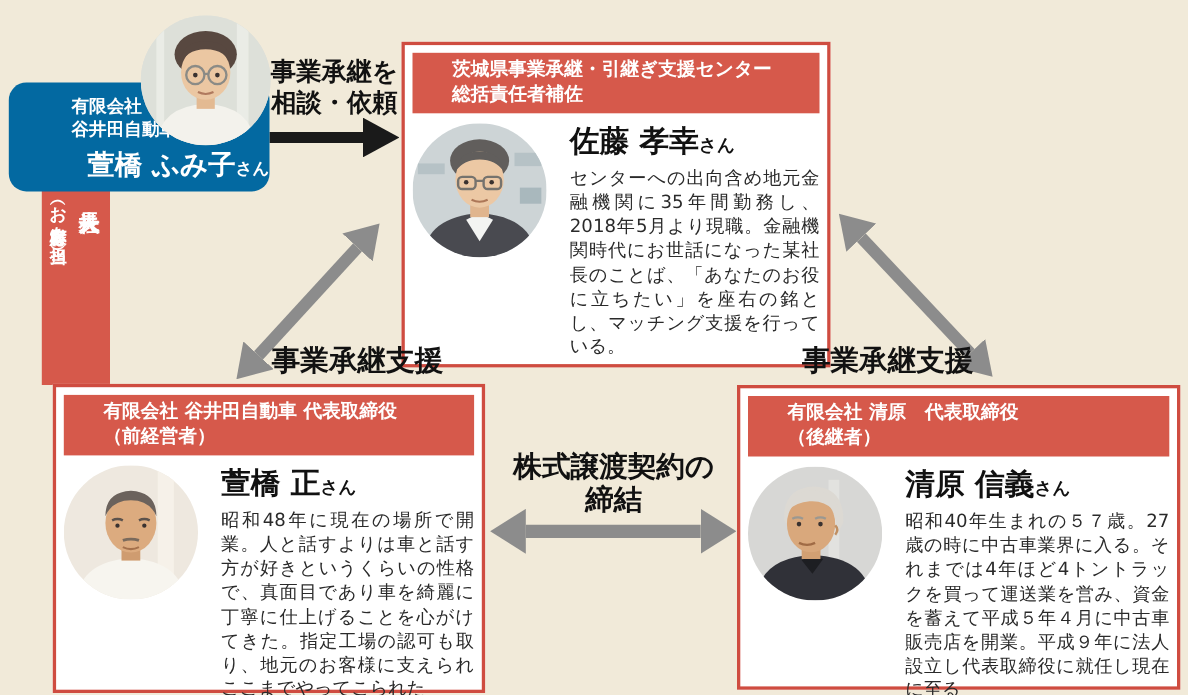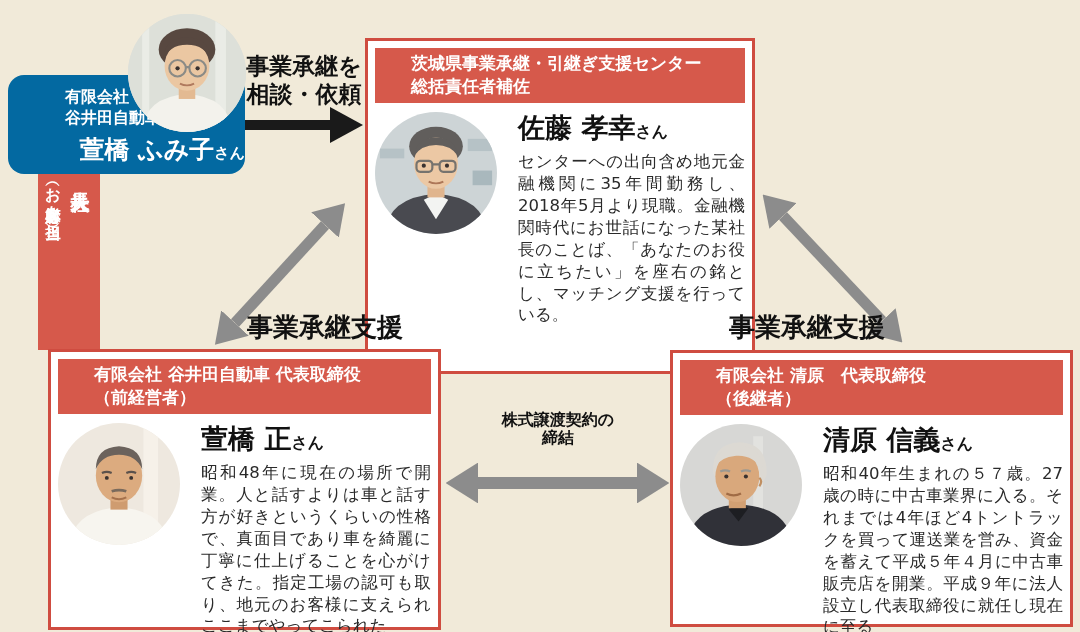--- a/index.html
+++ b/index.html
@@ -33,21 +33,21 @@
     writing-mode:vertical-rl; padding:7px 4px 0 0;
   }
   .role-main { display:block; font-size:19px; font-weight:bold; line-height:30px; }
   .role-sub  { display:block; font-size:15.5px; font-weight:bold; line-height:26px; }
 
   
   .card {
     position:absolute; background:#fff; border:3px solid #cf4c40;
     padding:7px; z-index:2;
   }
-  .card-center { left:365px; top:38px;  width:390px; height:336px; }
+  .card-center { left:365px; top:38px;  width:390px; height:296px; }
   .card-left   { left:48px;  top:349px; width:393px; height:281px; }
   .card-right  { left:670px; top:350px; width:403px; height:277px; }
   .card-header {
     background:#d6594b; color:#fff; font-weight:bold;
     font-size:17px; line-height:1.35; padding:4px 6px 5px 36px;
   }
   .card-body { display:flex; gap:21px; margin-top:7px; align-items:flex-start; }
   .avatar {
     width:122px; height:122px; border-radius:50%; overflow:hidden;
     flex:0 0 auto; margin-top:2px;
@@ -62,21 +62,21 @@
   }
 
   
   .lbl { position:absolute; z-index:3; font-weight:bold; color:#111; }
   .lbl-consult { left:236px; top:53px; width:136px; text-align:center;
                  font-size:23px; line-height:1.2; }
   .lbl-consult span { display:block; }
   .lbl-support-left  { left:247px; top:310px; font-size:26px; }
   .lbl-support-right { left:729px; top:310px; font-size:26px; }
   .lbl-contract { left:447px; top:411px; width:222px; text-align:center;
-                  font-size:16px; line-height:1.15; }
+                  font-size:26px; line-height:1.15; }
   .lbl-contract span { display:block; }
 </style>
 </head>
 <body>
 
 <div class="stage">
 
   <svg class="arrow-layer" width="1080" height="632" viewBox="0 0 1080 632">
     <defs>
       <marker id="headGray" viewBox="0 0 2.7 3.4" markerWidth="2.7" markerHeight="3.4" refX="0" refY="1.7" orient="auto-start-reverse">

